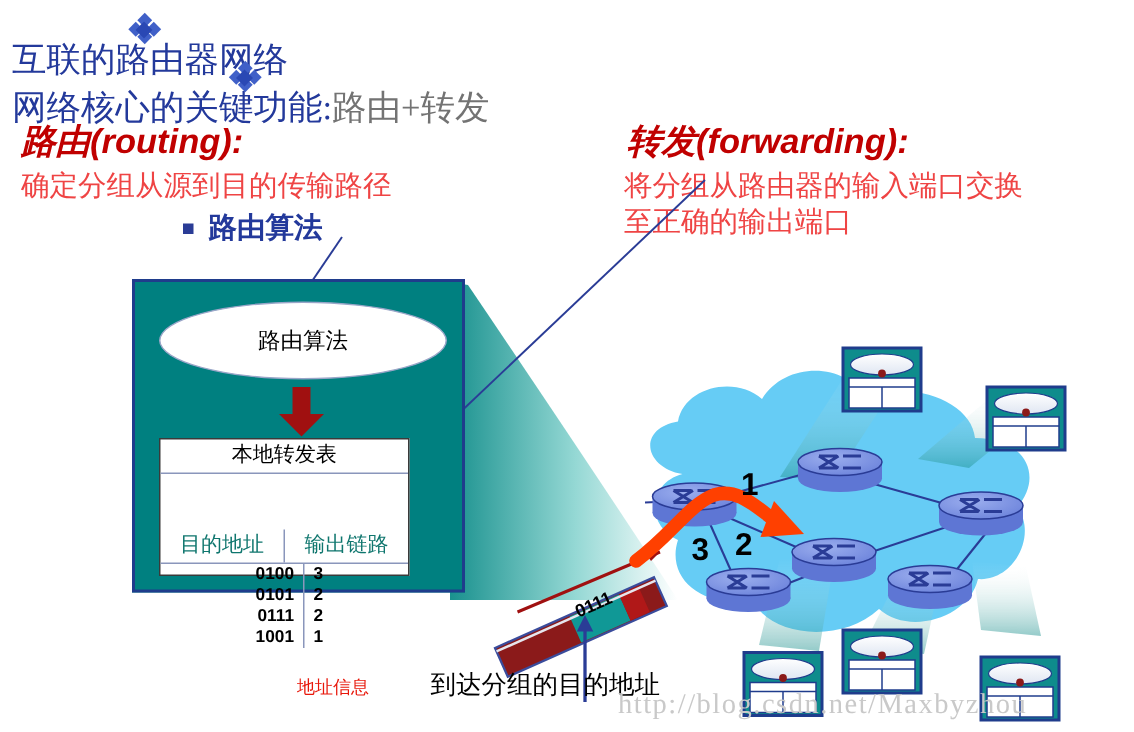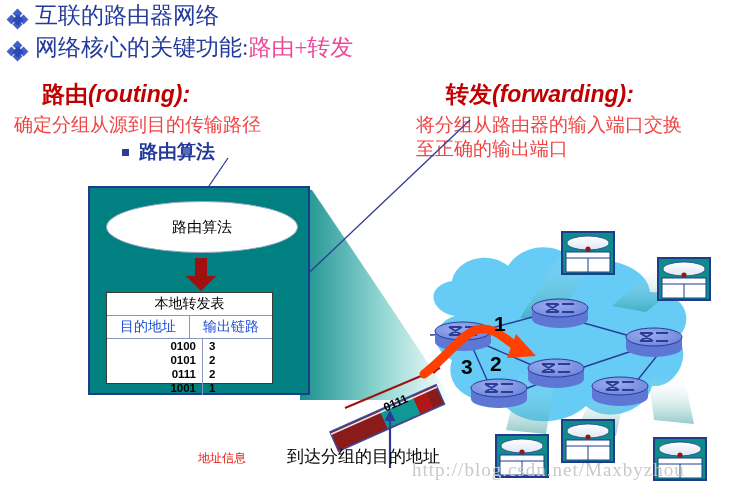--- a/index.html
+++ b/index.html
@@ -4,49 +4,49 @@
 <style>
   html,body{margin:0;padding:0;background:#fff;}
   body{
     width:756px;height:488px;position:relative;overflow:hidden;
     font-family:"Liberation Serif","DejaVu Serif",serif;
     -webkit-font-smoothing:antialiased;
   }
   .abs{position:absolute;}
 
   
-  .bullet-row{display:flex;align-items:center;}
+  .bullet-row{display:flex;align-items:center;flex-direction:column;}
   .dia-bullet{
     width:18px;height:18px;flex:0 0 18px;margin-right:9px;margin-top:6px;
     position:relative;
   }
   .dia-bullet i{
     position:absolute;width:7px;height:7px;background:#4060C8;
     transform:rotate(45deg);display:block;
   }
   .dia-bullet i.c{left:5.5px;top:5.5px;width:8px;height:8px;background:#2A48B4;}
   .dia-bullet i.t{left:6px;top:0px;}
   .dia-bullet i.b{left:6px;top:11px;}
   .dia-bullet i.l{left:0px;top:5.5px;}
   .dia-bullet i.r{left:12px;top:5.5px;}
 
   .h1-line{
     font-size:23px;color:#23399B;letter-spacing:0px;line-height:1.05;
     white-space:nowrap;
   }
-  .red{color:#ec4899;}
+  .red{color:#737373;}
   .sq-bullet{
     width:7px;height:7px;background:#2A3C96;display:inline-block;
     margin-right:10px;margin-bottom:4px;vertical-align:middle;
   }
 
   .sect-title{
     font-size:23px;font-weight:bold;color:#C00000;white-space:nowrap;
   }
-  .sect-title .cjk{margin-left:28px;}
+  .sect-title .cjk{font-style:italic;}
   .sect-title .lat{font-style:italic;font-family:"Liberation Sans",sans-serif;}
   .body-cjk{
     font-size:19px;color:#ef4444;line-height:1.22;white-space:nowrap;
   }
   .sub-item{font-size:19px;color:#23399B;font-weight:bold;white-space:nowrap;}
 
   
   #routerbox{
     left:88px;top:186px;width:222px;height:209px;
     background:#008080;border:2px solid #1F3C8C;box-sizing:border-box;
@@ -61,22 +61,23 @@
 
   #fwdtable{
     left:16px;top:104px;width:167px;height:92px;
     background:#fff;border:1.5px solid #3A3A3A;box-sizing:border-box;
   }
   #fwdtable .cap{
     height:22px;line-height:22px;text-align:center;font-size:14px;color:#000;
     border-bottom:1.5px solid #8a96bb;
   }
   #fwdtable .hdr{
-    display:flex;height:22px;line-height:22px;font-size:14px;color:#1d4ed8;
+    display:flex;height:22px;line-height:22px;font-size:14px;color:#0f766e;
     border-bottom:1.5px solid #8a96bb;
+    margin-top:37px;
   }
   #fwdtable .hdr>div{flex:1;text-align:center;}
   #fwdtable .hdr>div:first-child{border-right:1px solid #8a96bb;}
   #fwdtable .rows{font-family:"Liberation Sans",sans-serif;font-size:11.5px;font-weight:bold;}
   #fwdtable .rw{display:flex;height:14px;line-height:14px;}
   #fwdtable .rw>div:first-child{flex:0 0 96px;text-align:right;padding-right:6px;
       border-right:1px solid #8a96bb;box-sizing:border-box;}
   #fwdtable .rw>div:last-child{flex:1;text-align:left;padding-left:6px;}
 
   

